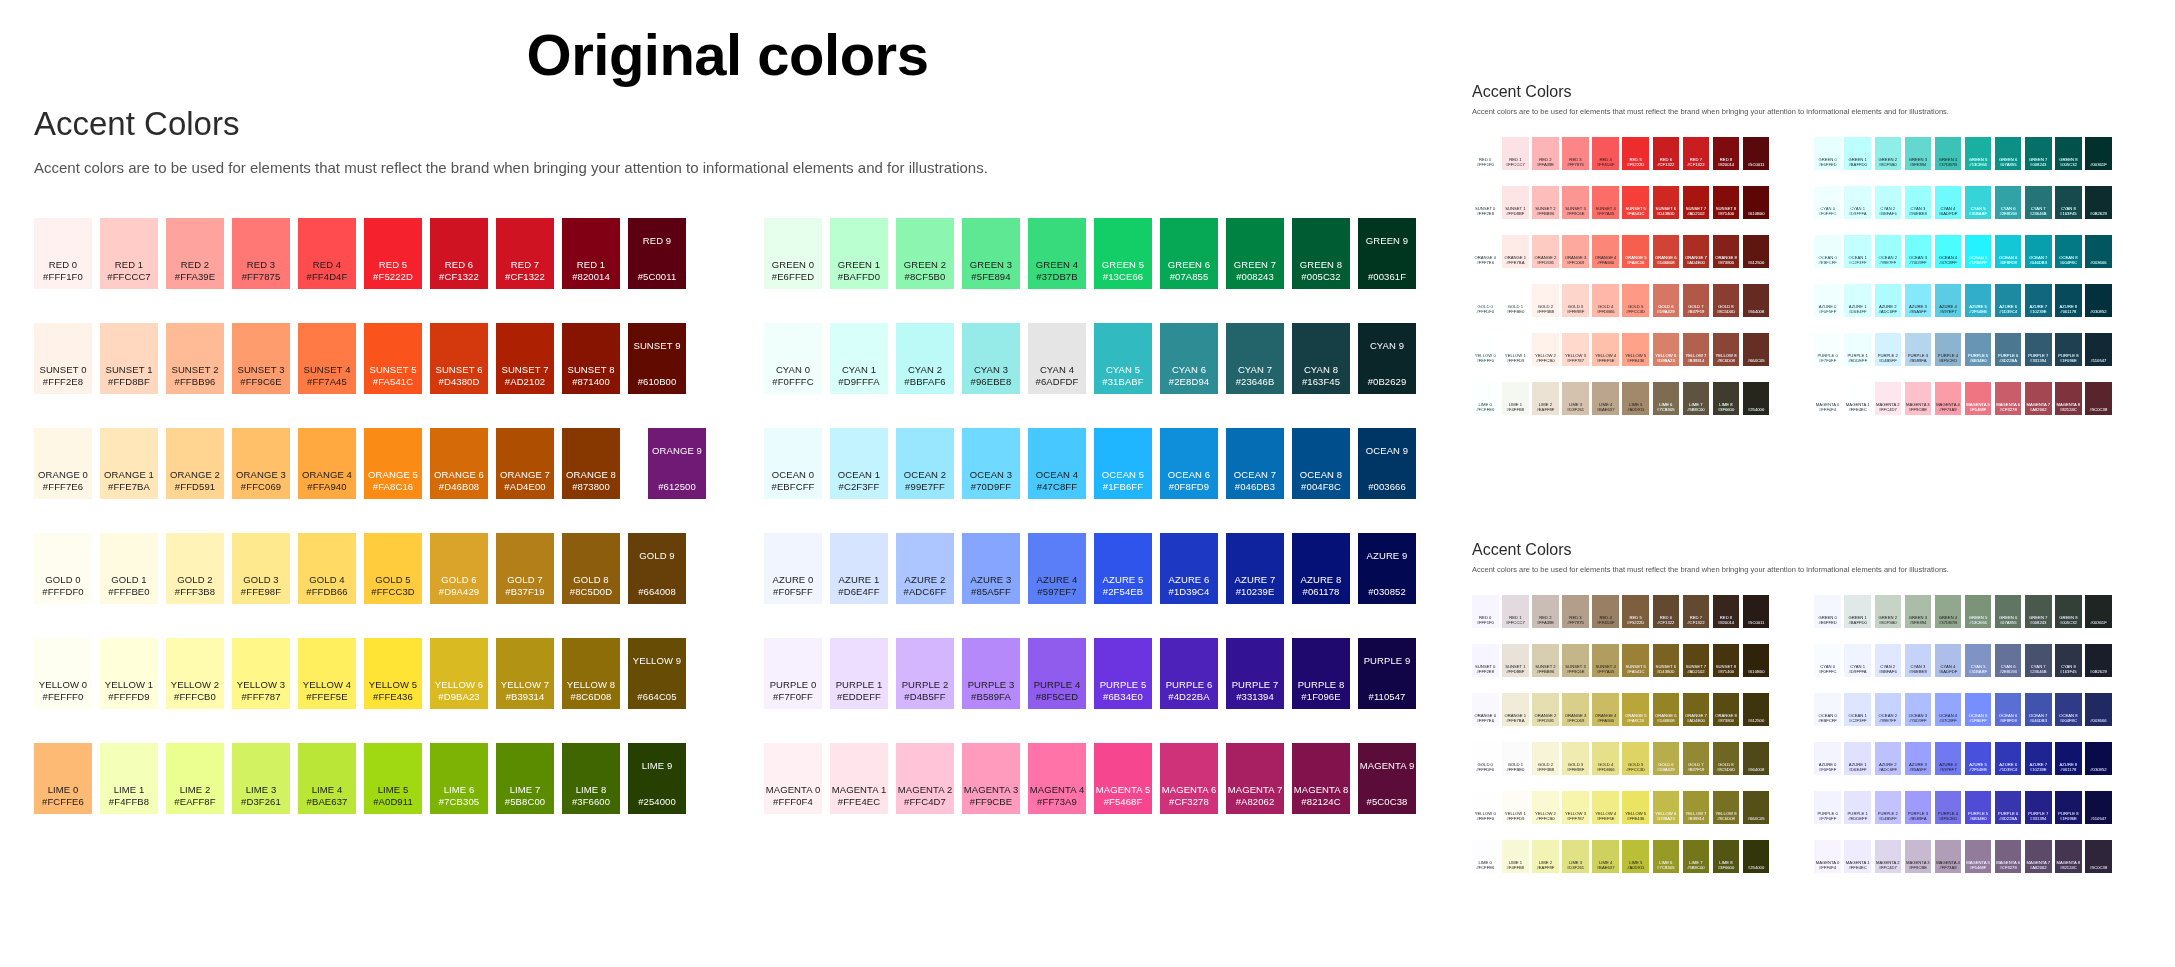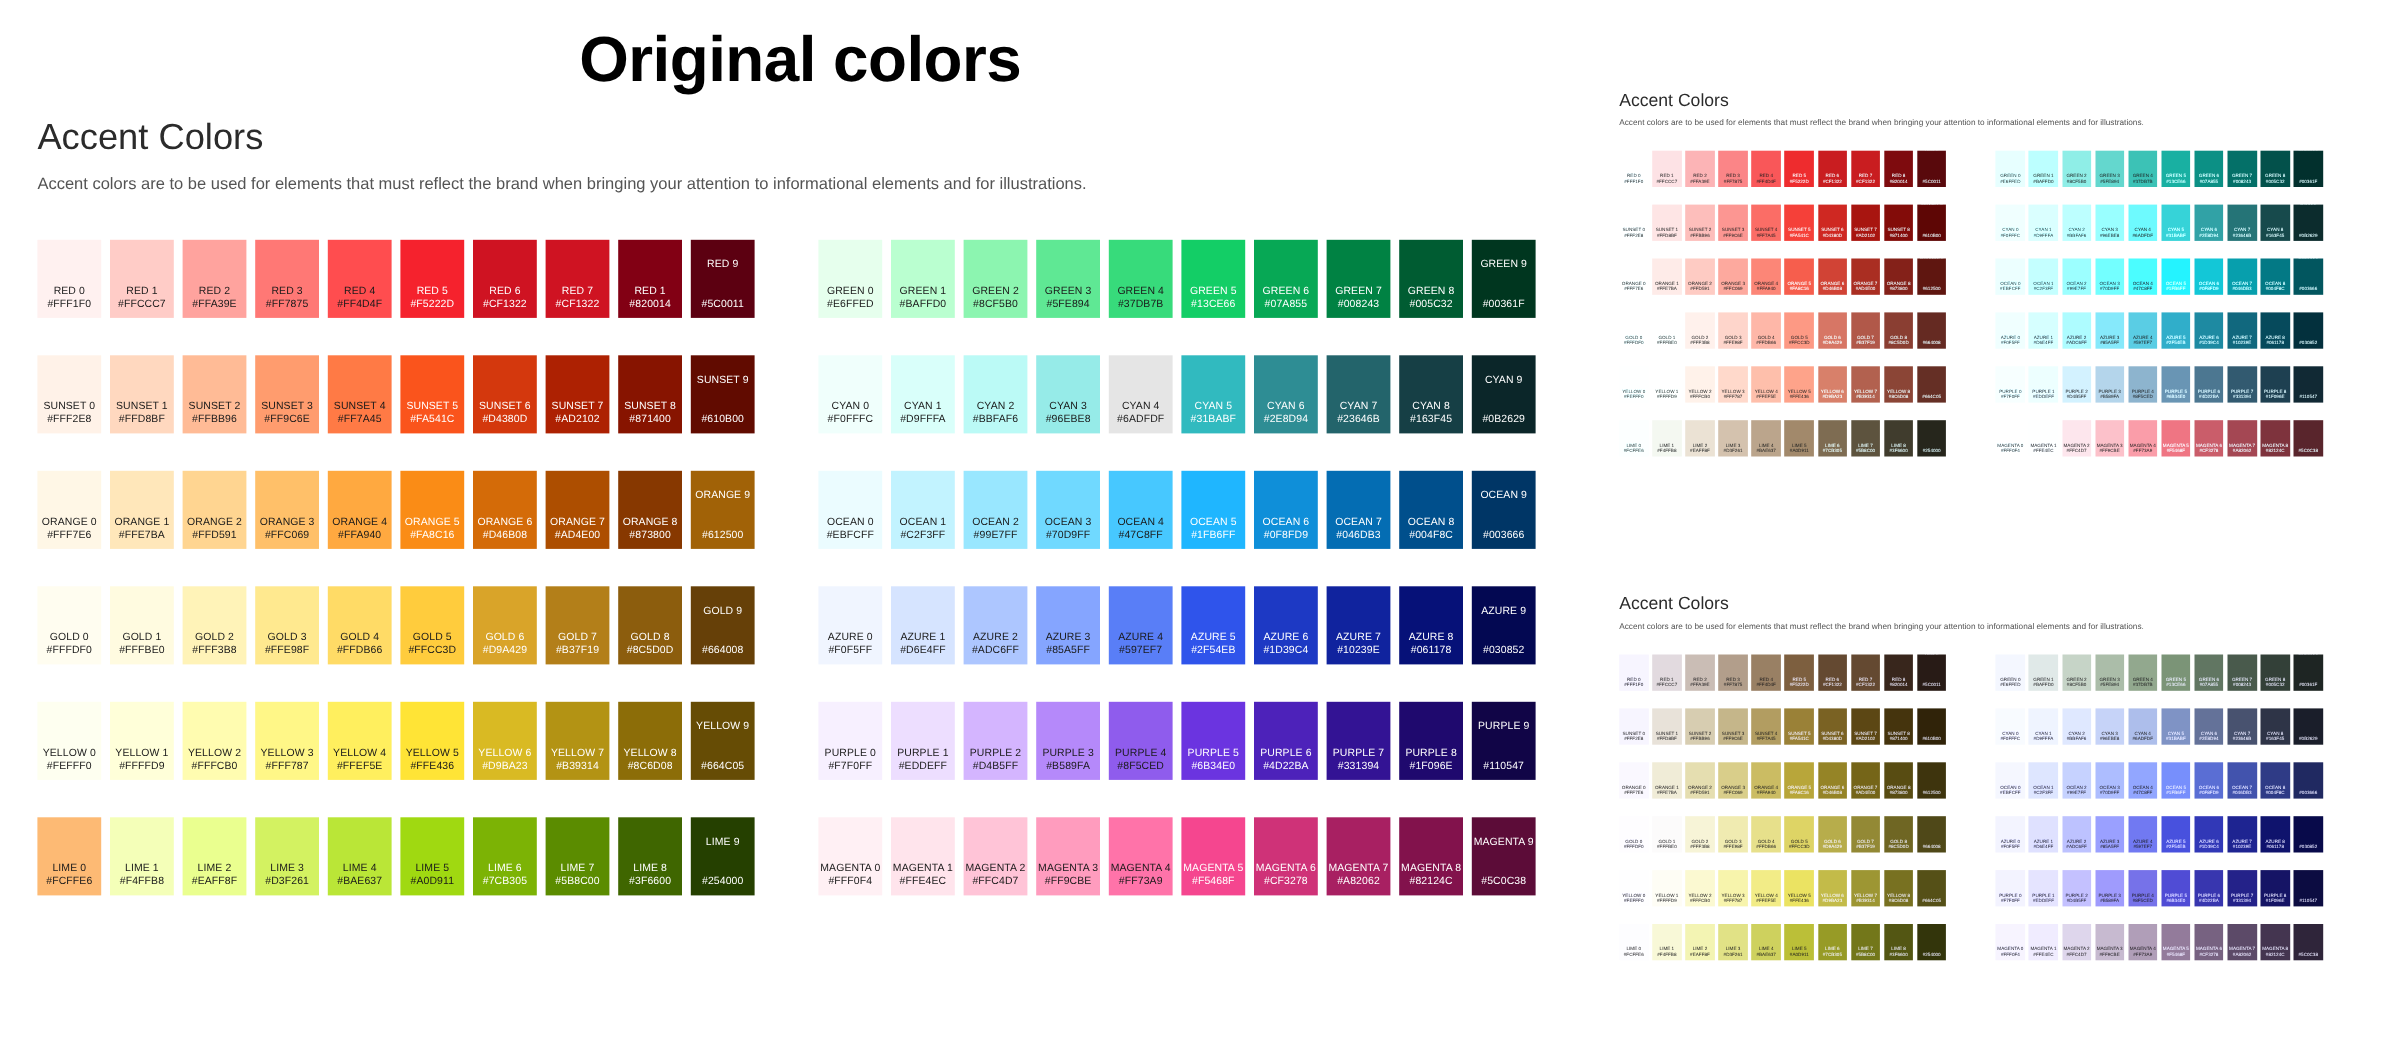--- a/index.html
+++ b/index.html
@@ -290,21 +290,21 @@
                 <span class="sw-hex">#D46B08</span>
               </div>
               <div class="swatch txt-light" style="background: rgb(173, 78, 0);">
                 <span class="sw-name">ORANGE 7</span>
                 <span class="sw-hex">#AD4E00</span>
               </div>
               <div class="swatch txt-light" style="background: rgb(135, 56, 0);">
                 <span class="sw-name">ORANGE 8</span>
                 <span class="sw-hex">#873800</span>
               </div>
-              <div class="swatch txt-light" style="background: #a16207;">
+              <div class="swatch txt-light" style="background: #701a75; margin-left: 20px;">
                 <span class="sw-name">ORANGE 9</span>
                 <span class="sw-hex">#612500</span>
               </div>
             </div>
             <div class="ramp">
               <div class="swatch txt-dark" style="background: rgb(255, 253, 240);">
                 <span class="sw-name">GOLD 0</span>
                 <span class="sw-hex">#FFFDF0</span>
               </div>
               <div class="swatch txt-dark" style="background: rgb(255, 251, 224);">

